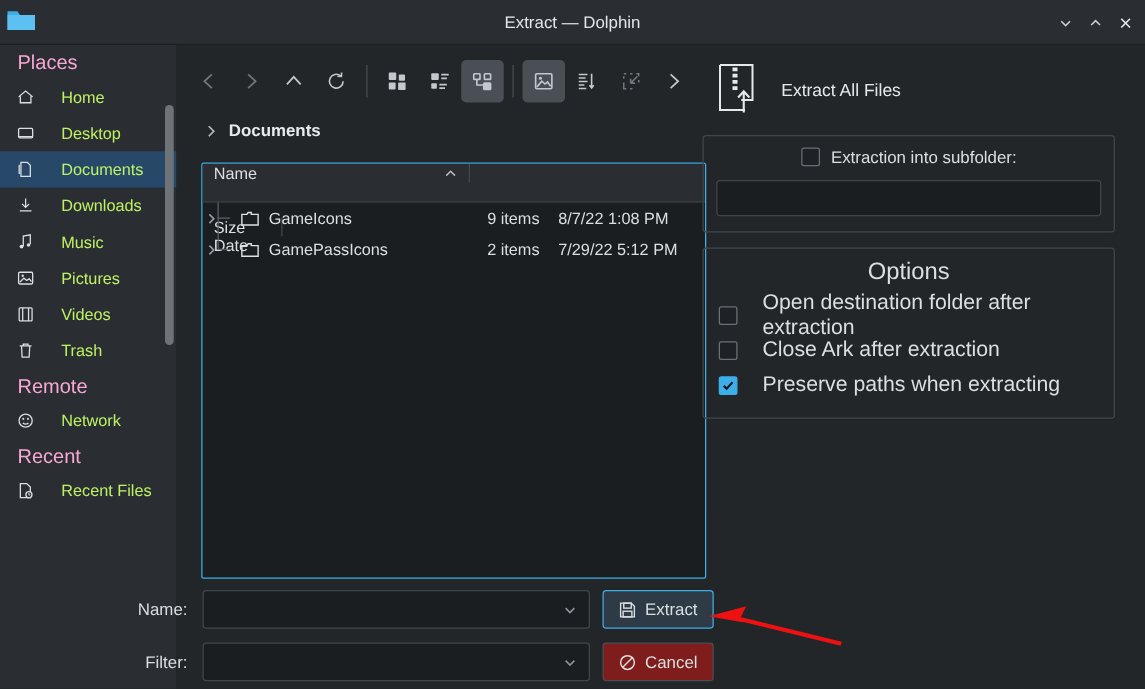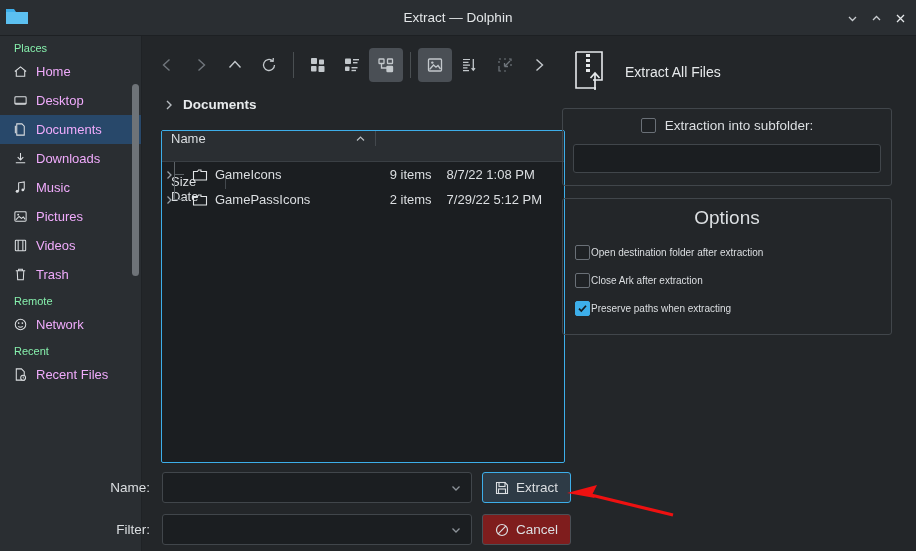--- a/index.html
+++ b/index.html
@@ -37,27 +37,27 @@
   }
   .win-btn svg { display: block; }
 
   
   .sidebar {
     position: absolute; left: 0; top: 36px; width: 142px; height: 515px;
     background: #2a2e32;
     overflow: hidden;
   }
   .side-group {
-    color: #86efac; font-size: 11px;
+    color: #f9a8d4; font-size: 16px;
     padding: 6px 0 3px 14px;
   }
   .side-item {
     height: 29px; display: flex; align-items: center;
-    padding-left: 12px; gap: 7px;
-    color: #f0abfc; font-size: 13px;
+    padding-left: 12px; gap: 20px;
+    color: #bef264; font-size: 13px;
   }
   .side-item.sel { background: #28486a; }
   .side-icon { width: 17px; height: 17px; display:flex; align-items:center; justify-content:center; flex: 0 0 17px; }
   .side-icon svg { display: block; }
   .side-label { white-space: nowrap; }
 
   .side-scrollbar {
     position: absolute; left: 132px; top: 48px; width: 7px; height: 192px;
     background: #6e7378; border-radius: 4px;
   }
@@ -162,23 +162,23 @@
   }
   .textbox {
     margin-top: 11px; height: 29px; background: #1b1e21;
     border: 1px solid #41464b; border-radius: 3px;
   }
   .group.options { padding: 8px 0 12px; margin-top: 12px; }
   .options-title {
     text-align: center; font-size: 19px; color: #dcdfe2; margin-bottom: 9px;
   }
   .opt-row {
-    display: flex; align-items: center; gap: 1px;
+    display: flex; align-items: center; gap: 20px;
     padding: 0 0 0 12px; height: 28px;
-    font-size: 10px; color: #dcdfe2;
+    font-size: 17px; color: #dcdfe2;
   }
   .cb {
     width: 15px; height: 15px; flex: 0 0 15px;
     border: 1px solid #6a7077; border-radius: 2px; background: #1f2225;
     display: flex; align-items: center; justify-content: center;
   }
   .cb.checked { background: #3daee9; border-color: #3daee9; }
   .cb.checked svg { display: block; }
 
   

